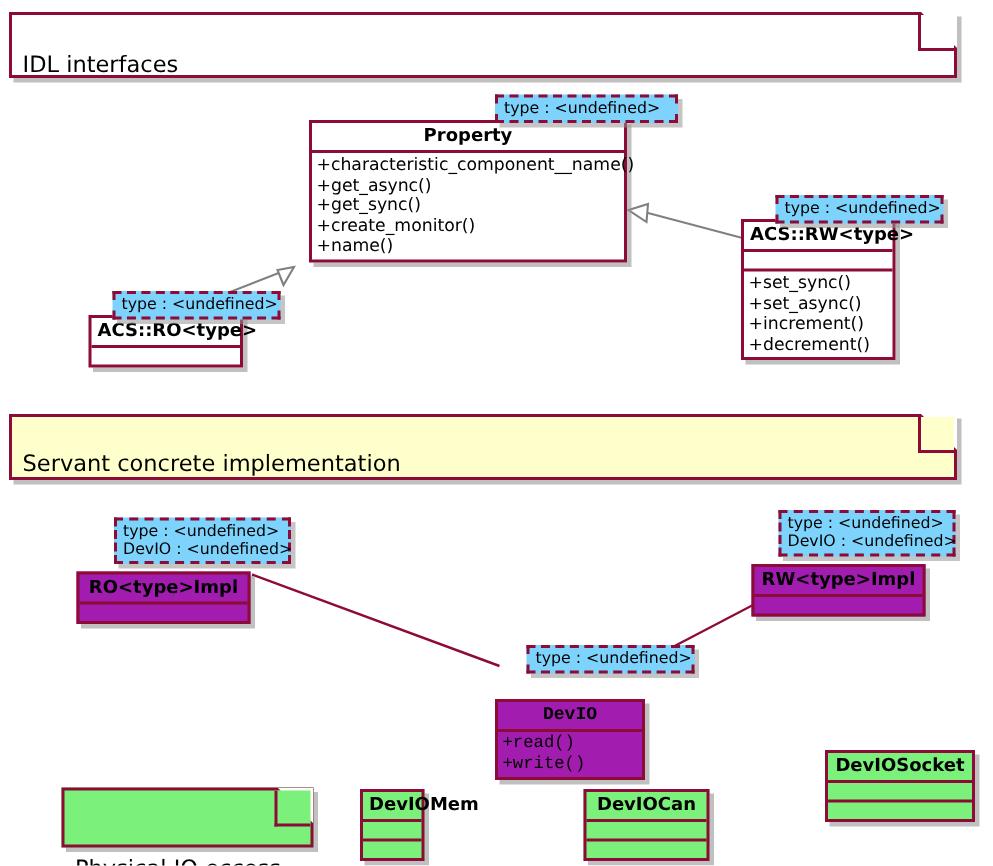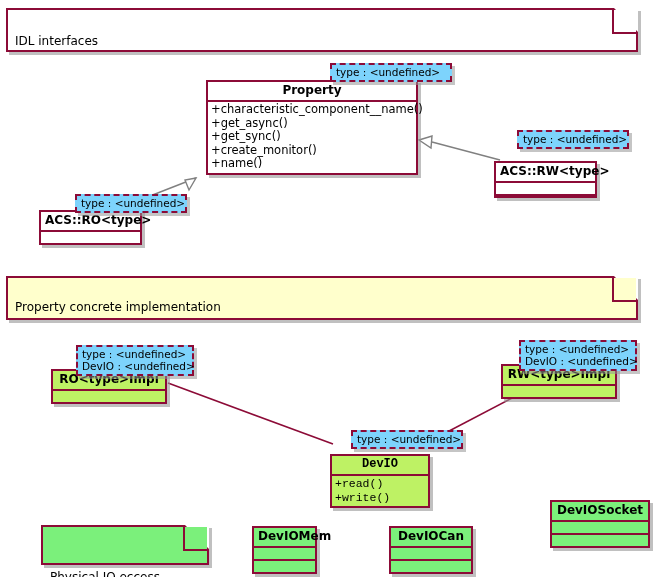--- a/index.html
+++ b/index.html
@@ -44,33 +44,33 @@
   .note .fold-cut {
     position: absolute;
     top: -2px; right: -2px;
     width: 24px; height: 24px;
     background: #ffffff;
     clip-path: polygon(0 0, 100% 0, 100% 100%);
   }
   .note-label {
     position: absolute;
     left: 7px;
-    font-size: 12px;
+    font-size: 15px;
     color: #000000;
     white-space: nowrap;
   }
 
   
   .uml {
     border: 2px solid #8c0b37;
     background: #ffffff;
     box-shadow: 3px 3px 0 rgba(150,150,150,0.6);
     z-index: 5;
   }
-  .uml.cream { background: #bef264; }
+  .uml.cream { background: #a21caf; margin-top: 12px; }
   .uml.green { background: #7bf07b; }
   .uml .cname {
     font-size: 12px;
     font-weight: bold;
     text-align: center;
     color: #000000;
     padding: 2px 4px 3px 4px;
     line-height: 13px;
     white-space: nowrap;
   }
@@ -152,40 +152,46 @@
       <div class="member">+get_async()</div>
       <div class="member">+get_sync()</div>
       <div class="member">+create_monitor()</div>
       <div class="member">+name()</div>
     </div>
   </div>
 
   <div class="abs tmpl" style="left:517px; top:130px; width:112px;">
     <div class="tline">type : &lt;undefined&gt;</div>
   </div>
-  <div class="abs uml" style="left:494px; top:146px; width:103px;margin-top:15px;">
+  <div class="abs uml" style="left:494px; top:146px; width:103px;">
     <div class="cname">ACS::RW&lt;type&gt;</div>
     <div class="sep"></div>
     <div class="compartment empty"></div>
     <div class="sep"></div>
+    <div class="compartment">
+      <div class="member">+set_sync()</div>
+      <div class="member">+set_async()</div>
+      <div class="member">+increment()</div>
+      <div class="member">+decrement()</div>
+    </div>
   </div>
 
   <div class="abs tmpl" style="left:75px; top:194px; width:112px;">
     <div class="tline">type : &lt;undefined&gt;</div>
   </div>
-  <div class="abs uml" style="left:39px; top:210px; width:103px;">
+  <div class="abs uml" style="left:59px; top:210px; width:103px;">
     <div class="cname">ACS::RO&lt;type&gt;</div>
     <div class="sep"></div>
     <div class="compartment empty"></div>
   </div>
 
   <div class="abs note cream" style="left:6px; top:276px; width:632px; height:44px;">
     <div class="fold-cut"></div>
     <div class="fold-bg"></div>
-    <div class="note-label" style="top:22px;">Property concrete implementation</div>
+    <div class="note-label" style="top:22px;">Servant concrete implementation</div>
   </div>
 
   <div class="abs tmpl" style="left:76px; top:345px; width:118px;">
     <div class="tline">type : &lt;undefined&gt;</div>
     <div class="tline">DevIO : &lt;undefined&gt;</div>
   </div>
   <div class="abs uml cream" style="left:51px; top:369px; width:116px;">
     <div class="cname">RO&lt;type&gt;Impl</div>
     <div class="sep"></div>
     <div class="compartment empty"></div>
@@ -212,21 +218,21 @@
       <div class="member">+write()</div>
     </div>
   </div>
 
   <div class="abs note green" style="left:41px; top:525px; width:168px; height:40px;">
     <div class="fold-cut"></div>
     <div class="fold-bg"></div>
     <div class="note-label" style="top:20px;margin-top:23px;">Physical IO eccess</div>
   </div>
 
-  <div class="abs uml green" style="left:252px; top:526px; width:65px;">
+  <div class="abs uml green" style="left:240px; top:526px; width:43px;">
     <div class="cname">DevIOMem</div>
     <div class="sep"></div>
     <div class="compartment empty"></div>
     <div class="sep"></div>
     <div class="compartment empty"></div>
   </div>
 
   <div class="abs uml green" style="left:389px; top:526px; width:84px;">
     <div class="cname">DevIOCan</div>
     <div class="sep"></div>

